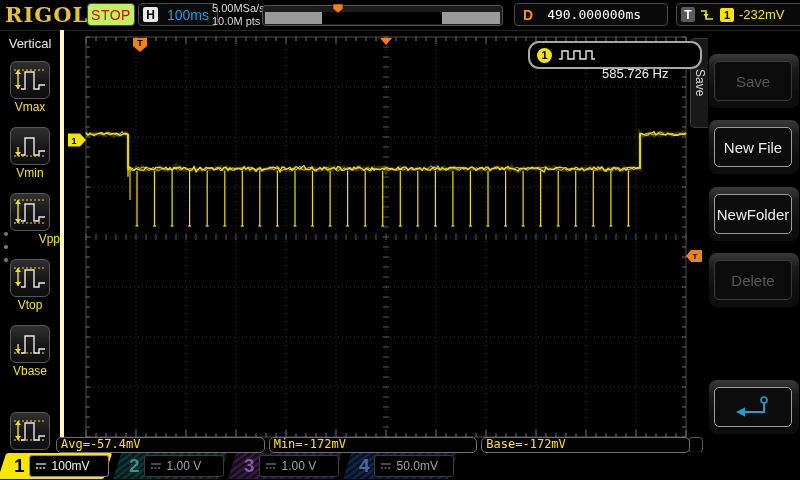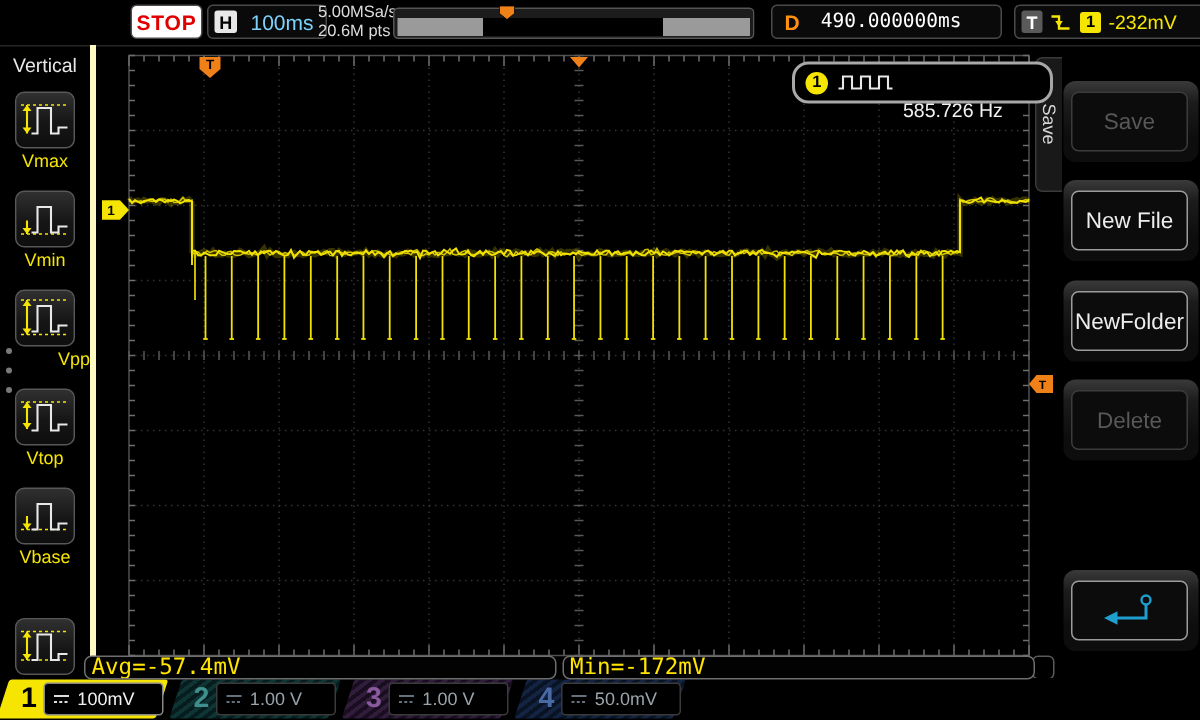--- a/index.html
+++ b/index.html
@@ -2,27 +2,27 @@
 <html><head>
 <meta charset="utf-8">
 <style>
   html,body{margin:0;padding:0;background:#000;}
   body{width:800px;height:480px;position:relative;overflow:hidden;
        font-family:"Liberation Sans",sans-serif;-webkit-font-smoothing:antialiased;}
   .abs{position:absolute;}
   
   .topbar{left:0;top:0;width:800px;height:30px;background:#000;border-bottom:1px solid #262626;}
   .logo{left:5px;top:2px;font-family:"DejaVu Serif",serif;font-weight:bold;font-size:21px;color:#e5c235;letter-spacing:1px;}
-  .stop-btn{left:87px;top:3px;width:46px;height:21px;background:#ffffff;border:1px solid #4a4a4a;border-radius:4px;
-            color:#e00000;font-weight:bold;font-size:14px;display:flex;align-items:center;justify-content:center;letter-spacing:.5px;}
+  .stop-btn{left:87px;top:3px;width:46px;height:21px;background:#bef264;border:1px solid #4a4a4a;border-radius:4px;
+            color:#e00000;font-weight:normal;font-size:14px;display:flex;align-items:center;justify-content:center;letter-spacing:.5px;}
   .h-box{left:138px;top:3px;width:70px;height:21px;background:#0a0a0a;border:1px solid #4a4a4a;border-radius:4px;
          display:flex;align-items:center;padding:0 4px;}
   .h-badge{width:15px;height:15px;background:#e8e8e8;color:#000;font-weight:bold;font-size:12px;border-radius:2px;
            display:flex;align-items:center;justify-content:center;}
-  .h-val{color:#7dd3fc;font-size:14px;margin-left:9px;}
+  .h-val{color:#0ea5e9;font-size:14px;margin-left:9px;}
   .rate-box{left:212px;top:2px;color:#dcdcdc;font-size:11px;line-height:13px;}
   .d-box{left:514px;top:3px;width:152px;height:21px;background:#0a0a0a;border:1px solid #4a4a4a;border-radius:4px;
          display:flex;align-items:center;}
   .d-letter{color:#ff9010;font-weight:bold;font-size:14px;margin:0 0 0 8px;}
   .d-val{color:#fff;font-size:13px;font-family:"DejaVu Sans Mono",monospace;margin-left:14px;}
   .t-box{left:676px;top:3px;width:118px;height:21px;background:#0a0a0a;border:1px solid #4a4a4a;border-radius:4px;
          display:flex;align-items:center;gap:5px;padding:0 4px;}
   .t-letter{width:14px;height:15px;background:#5a5a5a;color:#fff;font-weight:bold;font-size:12px;border-radius:2px;
             display:flex;align-items:center;justify-content:center;}
   .t-src{width:14px;height:14px;background:#f5e500;color:#000;font-weight:bold;font-size:11px;border-radius:2px;
@@ -50,44 +50,45 @@
   .soft-btn.off{border:1px solid #3c3c3c;color:#585858;}
   
   .freq-box{left:528px;top:41px;width:156px;height:24px;background:#000;border:2px solid #a8a8a8;border-radius:11px;
             display:flex;align-items:center;gap:6px;padding:0 7px;z-index:6;}
   .freq-ch{width:15px;height:15px;background:#f5e500;color:#000;font-weight:bold;font-size:11px;border-radius:8px;
            display:flex;align-items:center;justify-content:center;}
   .freq-val{color:#f2f2f2;font-size:13px;margin-top:37px;}
   
   .meas-bar{left:56px;top:437px;width:634px;height:16px;display:flex;gap:4px;z-index:5;}
   .meas{flex:1;background:#020202;border:1px solid #6e6e6e;border-radius:5px;color:#ffe400;
-        font-family:"DejaVu Sans Mono",monospace;font-size:15px;line-height:13px;padding-left:4px;white-space:nowrap;overflow:hidden;}
+        font-family:"DejaVu Sans Mono",monospace;font-size:12px;line-height:13px;padding-left:4px;white-space:nowrap;overflow:hidden;}
   .menu-corner{left:688px;top:437px;width:13px;height:14px;border:1px solid #5a5a5a;border-radius:4px;}
   
   .ch-bar{left:0;top:452px;width:800px;height:28px;background:#000;}
   .ch{position:absolute;top:1px;width:106px;height:26px;transform:skewX(-18deg);border-radius:2px;cursor:pointer;}
   .ch-inner{transform:skewX(18deg);display:flex;align-items:center;height:100%;}
   .ch-digit{font-weight:bold;font-size:19px;margin-left:12px;width:14px;}
   .ch-val{margin-left:4px;height:20px;flex:0 0 68px;background:#000;border-radius:3px;
           display:flex;align-items:center;padding:0 5px;gap:5px;}
   .ch-scale{font-size:12px;white-space:nowrap;}
   svg{display:block;}
 </style>
 </head>
 <body>
 
 <div class="abs topbar">
+  <div class="abs logo">RIGOL</div>
   <div class="abs stop-btn">STOP</div>
   <div class="abs h-box">
     <span class="h-badge">H</span>
     <span class="h-val">100ms</span>
   </div>
   <div class="abs rate-box">
     <div>5.00MSa/s</div>
-    <div>20.6M pts</div>
+    <div>10.0M pts</div>
   </div>
   <svg class="abs" id="overview" style="left:262px;top:3px;" width="241" height="24">
       <rect x="0.5" y="2.5" width="240" height="20" rx="3" fill="#1c1c1c" stroke="#555"></rect>
       <rect x="3" y="9" width="235" height="12" fill="#9a9a9a"></rect>
       <rect x="60" y="9" width="120" height="12" fill="#000"></rect>
       <polyline points="M4,18.5 L8.5,11.5 L13,18.5 L17.5,11.5 L22,18.5 L26.5,11.5 L31,18.5 L35.5,11.5 L40,18.5 L44.5,11.5 L49,18.5 L53.5,11.5 L58,18.5 L62.5,11.5 L67,18.5 L71.5,11.5 L76,18.5 L80.5,11.5 L85,18.5 L89.5,11.5 L94,18.5 L98.5,11.5 L103,18.5 L107.5,11.5 L112,18.5 L116.5,11.5 L121,18.5 L125.5,11.5 L130,18.5 L134.5,11.5 L139,18.5 L143.5,11.5 L148,18.5 L152.5,11.5 L157,18.5 L161.5,11.5 L166,18.5 L170.5,11.5 L175,18.5 L179.5,11.5 L184,18.5 L188.5,11.5 L193,18.5 L197.5,11.5 L202,18.5 L206.5,11.5 L211,18.5 L215.5,11.5 L220,18.5 L224.5,11.5 L229,18.5 L233.5,11.5 " fill="none" stroke="#e8e8e8" stroke-width="1"></polyline>
       <polygon points="71,1 81,1 81,6 76,10 71,6" fill="#f08018" stroke="#000" stroke-width="0.5"></polygon>
     </svg>
   <div class="abs d-box">
     <span class="d-letter">D</span>
@@ -631,20 +632,21 @@
             <polygon points="14,13.5 14,22.5 5,18" fill="#1f9fd0"></polygon>
           </svg>
         </button>
       </div>
     </div>
 </div>
 
 <div class="abs meas-bar" id="meas-bar">
     <div class="meas">Avg=-57.4mV</div>
     <div class="meas">Min=-172mV</div>
+    <div class="meas">Base=-172mV</div>
   </div>
 <div class="abs menu-corner"></div>
 
 <div class="abs ch-bar" id="ch-bar">
 
 <div class="ch" style="left: 2px; background: rgb(245, 229, 0);">
       <div class="ch-inner">
         <div class="ch-digit" style="color: rgb(0, 0, 0);">1</div>
         <div class="ch-val" style="border: 1px solid rgb(136, 136, 136);">
           <svg width="12" height="10">

